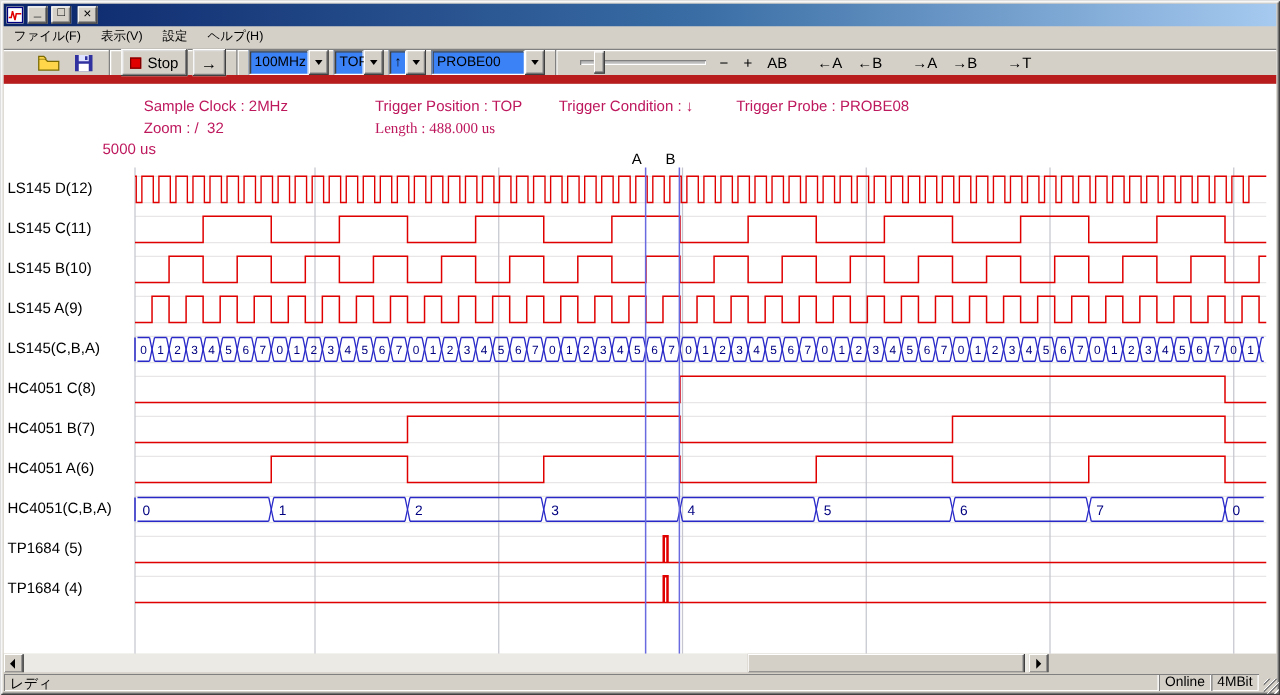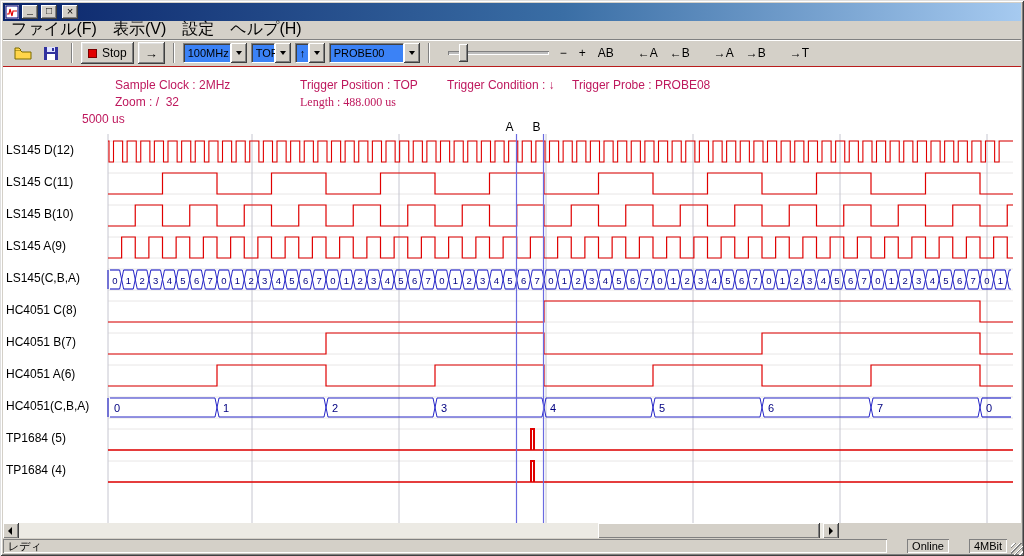--- a/index.html
+++ b/index.html
@@ -9,26 +9,26 @@
     box-shadow:inset 1px 1px #dfdfdf, inset -1px -1px #404040, inset 2px 2px #fff, inset -2px -2px #808080;}
   
   .titlebar{position:absolute;left:3px;top:3px;right:3px;height:18px;
     background:linear-gradient(90deg,#0a246a 0%,#3a6ea5 55%,#a6caf0 100%);
     display:flex;align-items:center;padding:0 2px;gap:3px;}
   .titlebar .title{color:#fff;font-size:11px;font-weight:bold;flex:1;white-space:nowrap;overflow:hidden;}
   .tb-btn{width:16px;height:14px;background:#d4d0c8;display:flex;align-items:center;justify-content:center;
     font-size:10px;line-height:10px;font-family:"Liberation Mono",monospace;color:#000;
     box-shadow:inset -1px -1px #404040, inset 1px 1px #fff, inset -2px -2px #808080;}
   
-  .menubar{position:absolute;left:3px;top:21px;right:3px;height:16px;display:flex;align-items:center;font-size:16px;}
+  .menubar{position:absolute;left:3px;top:21px;right:3px;height:16px;display:flex;align-items:center;font-size:10px;}
   .menu-item{padding:1px 8px;}
   
   .toolbar{position:absolute;left:3px;top:39px;right:3px;height:28px;display:flex;align-items:center;
-    border-top:1px solid #808080;border-bottom:1px solid #b91c1c;
-    box-shadow:inset 0 1px #fff, 0 1px #fff;padding-left:8px;gap:4px;}
+    border-top:1px solid #808080;border-bottom:7px solid #b91c1c;
+    box-shadow:inset 0 1px #fff, 0 1px #fff;padding-left:24px;gap:4px;}
   .tool-icon{width:24px;height:22px;display:flex;align-items:center;justify-content:center;}
   .sep{width:2px;height:20px;border-left:1px solid #808080;border-right:1px solid #fff;margin:0 4px;}
   .btn3d{background:#d4d0c8;height:22px;padding:0 7px;font-size:12px;display:flex;align-items:center;gap:5px;
     box-shadow:inset -1px -1px #404040, inset 1px 1px #fff, inset -2px -2px #808080, inset 2px 2px #dfdfdf;}
   .stop-square{width:9px;height:9px;background:#e00000;border:1px solid #7a0000;}
   .run-glyph{font-weight:bold;font-size:13px;}
   .flat{height:22px;padding:0 5px;font-size:12px;display:flex;align-items:center;color:#000;}
   .gap{margin-left:12px;}
   .combo{display:flex;height:20px;align-items:stretch;}
   .combo .field{background:#3b82f6;font-size:11px;padding:3px 4px;white-space:nowrap;
@@ -51,21 +51,21 @@
   .sb-btn{width:16px;height:16px;background:#d4d0c8;position:relative;flex:none;
     box-shadow:inset -1px -1px #404040, inset 1px 1px #fff, inset -2px -2px #808080;}
   .tri-left{position:absolute;left:5px;top:4px;width:0;height:0;border-top:4px solid transparent;border-bottom:4px solid transparent;border-right:4px solid #000;}
   .tri-right{position:absolute;left:6px;top:4px;width:0;height:0;border-top:4px solid transparent;border-bottom:4px solid transparent;border-left:4px solid #000;}
   .sb-track{position:relative;flex:1;}
   .sb-thumb{position:absolute;left:579px;top:0;width:222px;height:16px;background:#d4d0c8;
     box-shadow:inset -1px -1px #404040, inset 1px 1px #fff, inset -2px -2px #808080;}
   .sb-filler{position:absolute;left:839px;top:523px;right:3px;height:16px;background:#d4d0c8;}
   
   .statusbar{position:absolute;left:3px;right:3px;bottom:3px;height:15px;display:flex;align-items:center;
-    font-size:11px;gap:20px;border-top:1px solid #d4d0c8;background:#d4d0c8;padding-right:14px;}
+    font-size:11px;gap:0;border-top:1px solid #d4d0c8;background:#d4d0c8;padding-right:14px;}
   .sb-panel{height:14px;display:flex;align-items:center;padding:0 5px;
     box-shadow:inset 1px 1px #808080, inset -1px -1px #fff;}
   .sb-ready{flex:1;}
   .grip{position:absolute;right:1px;bottom:1px;width:12px;height:12px;
     background:repeating-linear-gradient(135deg,transparent 0 2px,#fff 2px 3px,#808080 3px 4px);}
   svg text{font-family:"Liberation Sans",sans-serif;}
 </style>
 </head>
 <body>
 
@@ -154,21 +154,21 @@
         <div class="flat">→B</div>
         <div class="flat gap">→T</div>
       </span>
   </div>
 
   <div class="client"></div>
 
   <div class="info-text" style="left:115px;top:78px;">Sample Clock : 2MHz</div>
   <div class="info-text" style="left:300px;top:78px;">Trigger Position : TOP</div>
   <div class="info-text" style="left:447px;top:78px;">Trigger Condition : ↓</div>
-  <div class="info-text" style="left:572px;top:78px;">Trigger Probe : PROBE08</div>
+  <div class="info-text" style="left:589px;top:78px;">Trigger Probe : PROBE08</div>
   <div class="info-text" style="left:115px;top:95px;">Zoom : /  32</div>
   <div class="info-text" style="left:300px;top:95px;font-family:Liberation Serif, serif;">Length : 488.000 us</div>
   <div class="info-text" style="left:82px;top:112px;">5000 us</div>
 
   <svg id="wave-svg" width="1024" height="556" viewBox="0 0 1024 556" style="position:absolute;left:0;top:0;">
       <line x1="108" y1="141" x2="1013" y2="141" stroke="#e8e6e6" stroke-width="1"></line>
       <line x1="108" y1="162" x2="1013" y2="162" stroke="#e8e6e6" stroke-width="1"></line>
       <line x1="108" y1="173" x2="1013" y2="173" stroke="#e8e6e6" stroke-width="1"></line>
       <line x1="108" y1="194" x2="1013" y2="194" stroke="#e8e6e6" stroke-width="1"></line>
       <line x1="108" y1="205" x2="1013" y2="205" stroke="#e8e6e6" stroke-width="1"></line>

